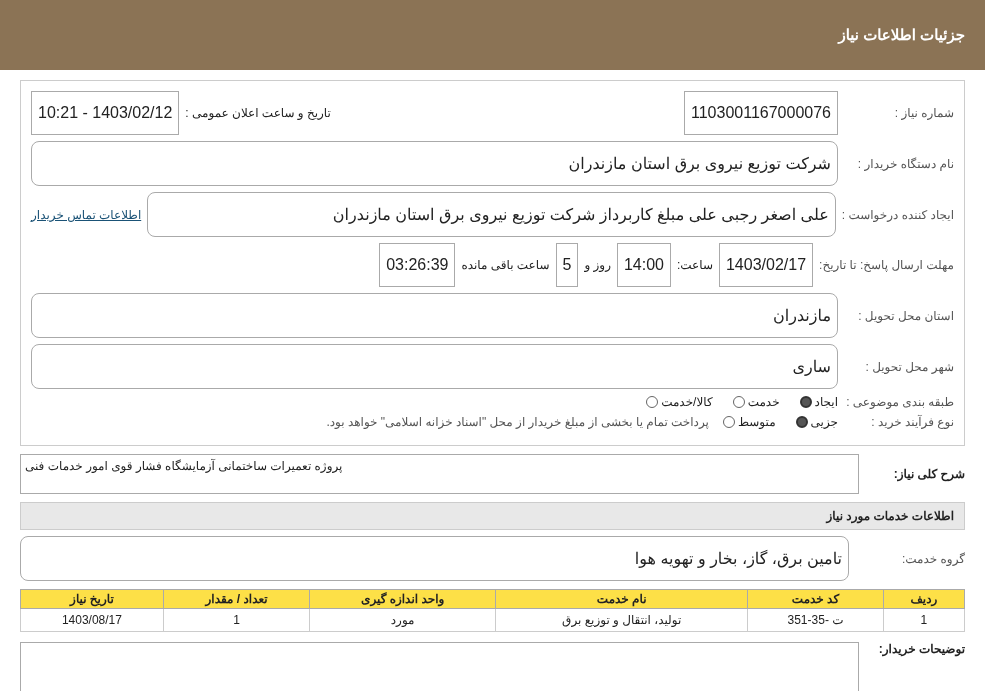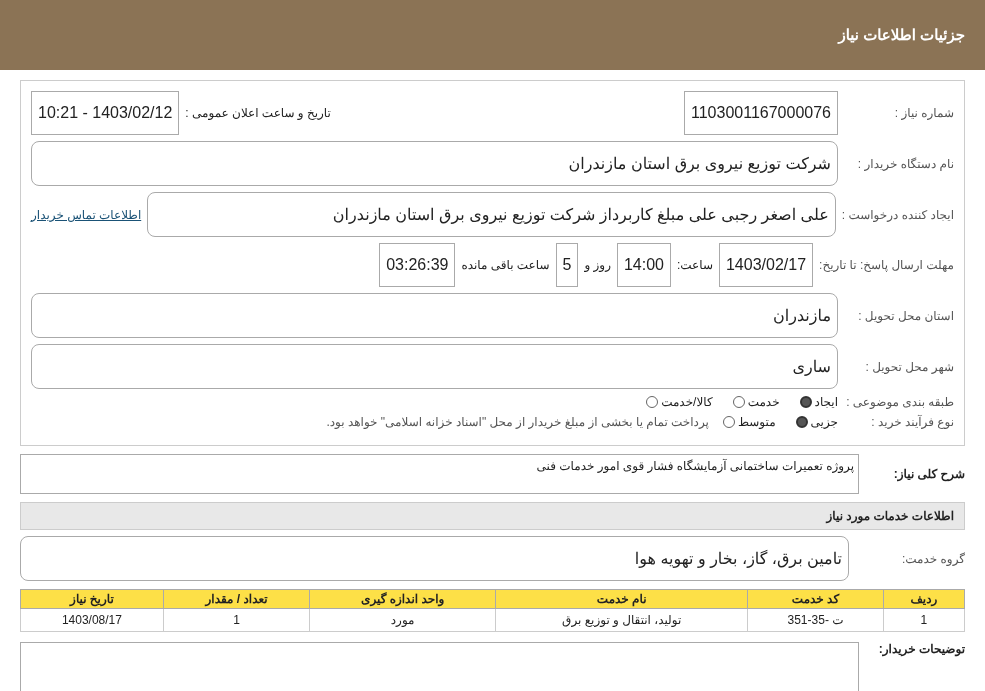--- a/index.html
+++ b/index.html
@@ -229,21 +229,21 @@
             <span class="radio-circle selected"></span>
           </div>
         </div>
         <span class="small-label" style="color:#555; margin-right:8px;">پرداخت تمام یا بخشی از مبلغ خریدار از محل "اسناد خزانه اسلامی" خواهد بود.</span>
       </div>
 
     </div>
 
     <div class="form-row" style="margin-bottom:8px;">
       <span style="font-weight:bold; white-space:nowrap; min-width:100px; text-align:right;">شرح کلی نیاز:</span>
-      <div style="flex:1; border:1px solid #aaa; padding:4px; min-height:40px; background:#fff; text-align:right;">
+      <div style="flex:1; border:1px solid #aaa; padding:4px; min-height:40px; background:#fff; text-align:left;">
         <span>پروژه تعمیرات ساختمانی آزمایشگاه فشار قوی امور خدمات فنی</span>
       </div>
     </div>
 
     <div class="section-title">اطلاعات خدمات مورد نیاز</div>
 
     <div class="form-row" style="margin-bottom:8px;">
       <span class="form-label">گروه خدمت:</span>
       <span class="bordered-val form-value-wide">تامین برق، گاز، بخار و تهویه هوا</span>
     </div>

